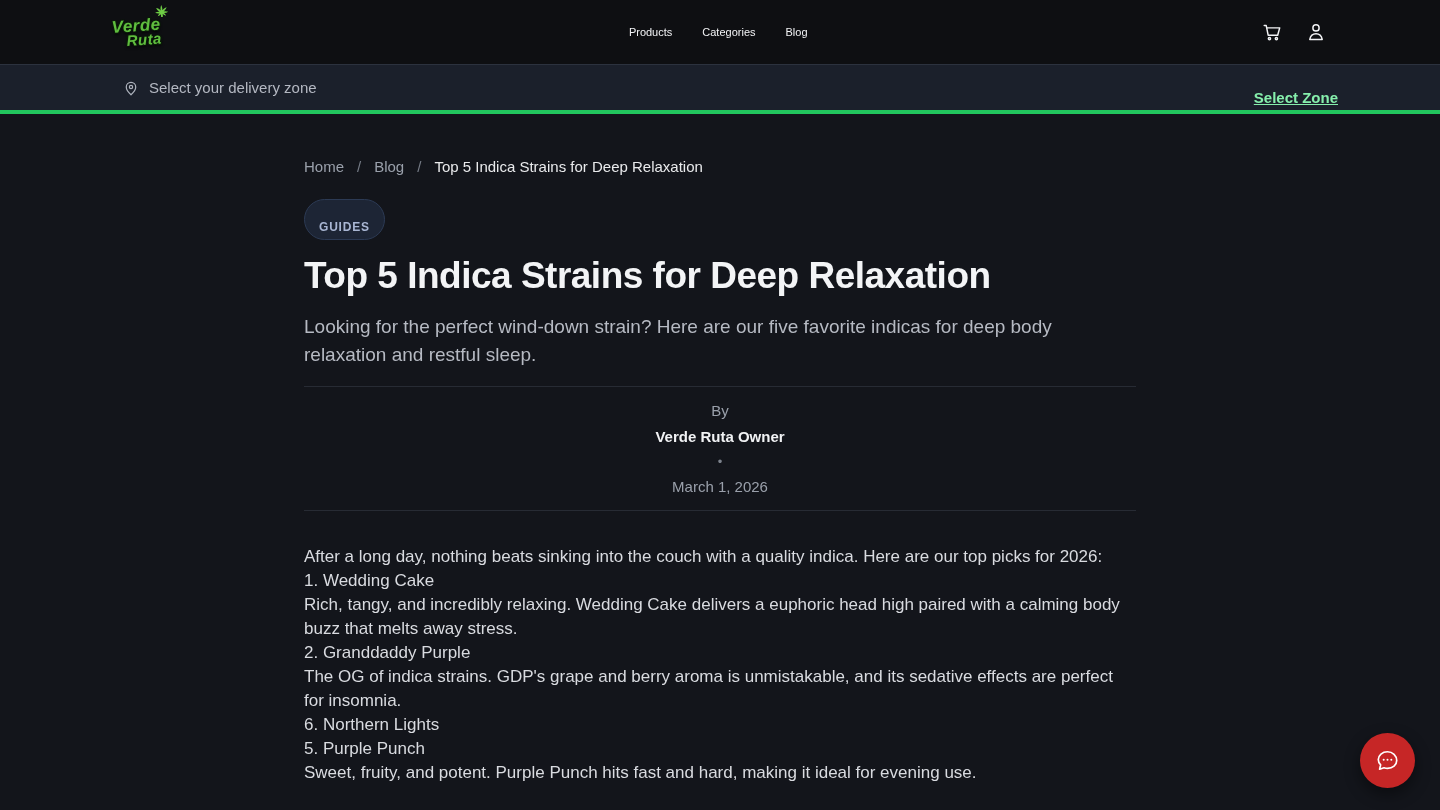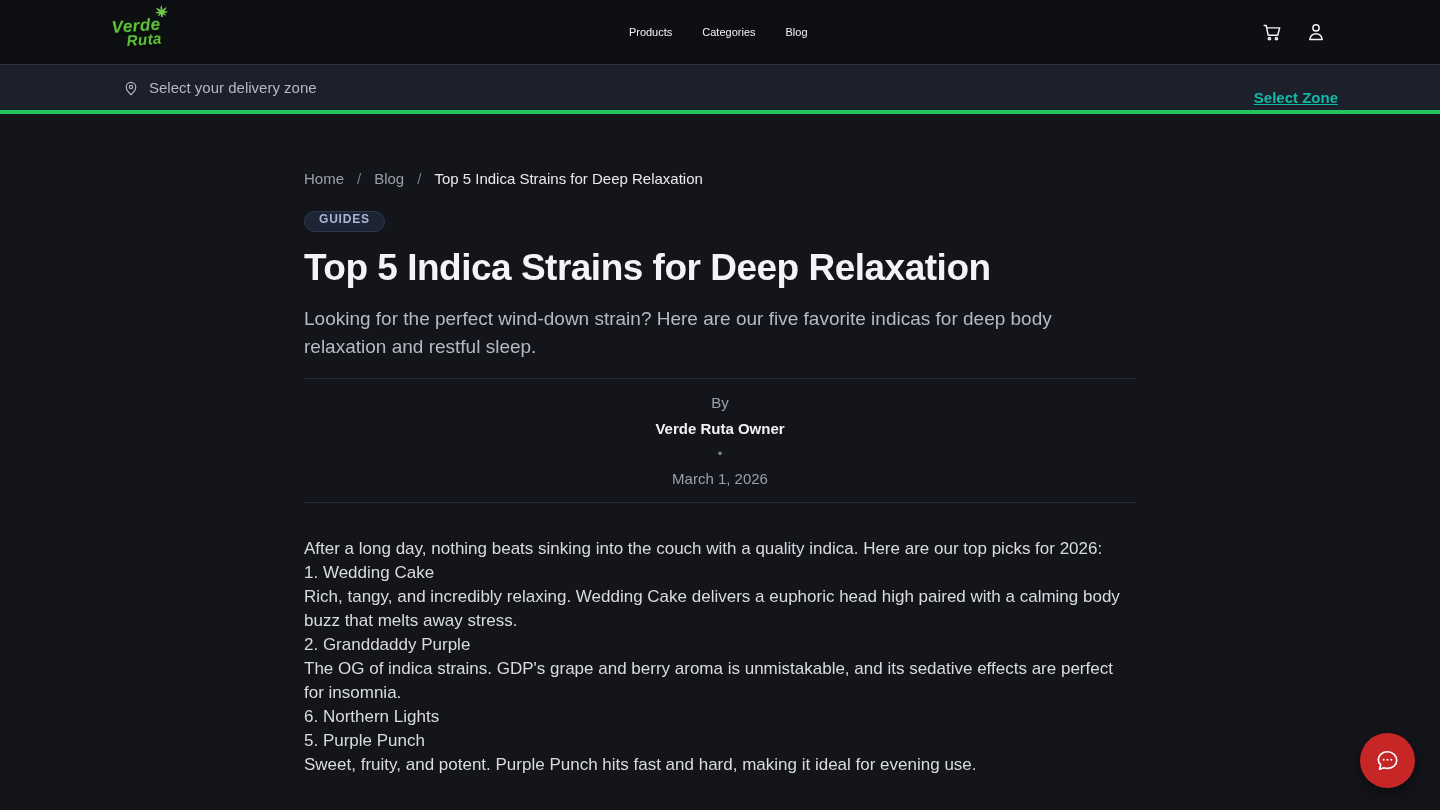--- a/index.html
+++ b/index.html
@@ -83,46 +83,46 @@
   .zone-inner {
     width: 1216px;
     margin: 0 auto;
     display: flex;
     align-items: center;
     justify-content: space-between;
   }
   .zone-left { display: flex; align-items: center; gap: 9px; }
   .zone-message { color: #b4b8c2; font-size: 15px; }
   .zone-action {
-    color: #14b8a6;
+    color: #86efac;
     font-size: 15px;
     font-weight: 700;
     text-decoration: underline;
     cursor: pointer;
     margin-top: 20px;
   }
 
   
-  .main { width: 832px; margin: 12px auto; padding-top: 44px; }
+  .main { width: 832px; margin: 0 auto; padding-top: 44px; }
 
   .breadcrumb {
     display: flex;
     align-items: center;
     gap: 13px;
     font-size: 15px;
     color: #9aa0ab;
   }
   .crumb-link { color: #9aa0ab; cursor: pointer; text-decoration: none; }
   .crumb-sep { color: #767c87; }
   .crumb-current { color: #e9eaec; }
 
   .badge {
     display: inline-block;
     margin-top: 24px;
-    padding: 0 14px 5px;
+    padding: 20px 14px 5px;
     border-radius: 999px;
     background: #1d2535;
     border: 1px solid #2c3a54;
     color: #a9b6d3;
     font-size: 12px;
     font-weight: 600;
     letter-spacing: 0.8px;
   }
 
   .page-title {

